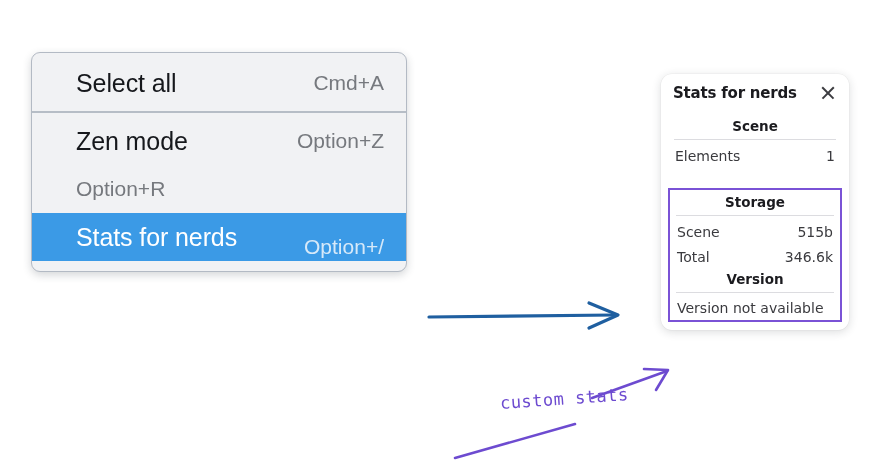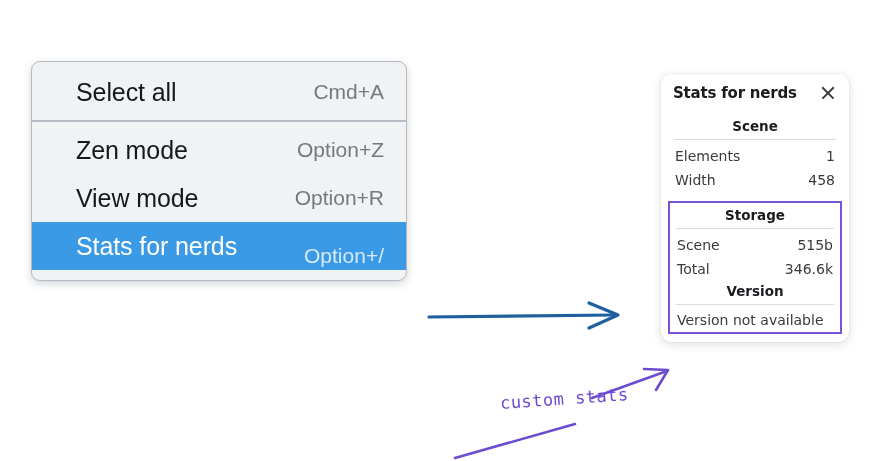--- a/index.html
+++ b/index.html
@@ -20,21 +20,21 @@
     position: absolute;
     left: 0; top: 0;
     width: 873px;
     height: 461px;
   }
 
   
   .menu {
     position: absolute;
     left: 31px;
-    top: 61px;
+    top: 52px;
     width: 376px;
     background: #f1f2f4;
     border: 1px solid #b3bac4;
     border-radius: 9px;
     box-shadow: 0 3px 9px rgba(40,48,60,0.20);
     overflow: hidden;
     box-sizing: border-box;
   }
   .menu-group {
     padding: 6px 0 4px 0;
@@ -137,21 +137,21 @@
   .sp-row .val { color: #3a3a3e; }
   .sp-note {
     font-size: 14px;
     color: #3a3a3e;
     padding: 3px 2px 0 2px;
   }
 
   
   .sp-highlight {
     border: 2px solid #7a52d6;
-    margin: 8px -5px -6px -5px;
+    margin: 20px -5px -6px -5px;
     padding: 2px 5px 4px 5px;
   }
 
   
   .anno {
     position: absolute;
     left: 0; top: 0;
     width: 873px; height: 461px;
     pointer-events: none;
   }
@@ -181,21 +181,20 @@
         <span class="mi-shortcut">Cmd+A</span>
       </div>
     </div>
 
     <div class="menu-group second">
       <div class="menu-item">
         <span class="mi-label">Zen mode</span>
         <span class="mi-shortcut">Option+Z</span>
       </div>
       <div class="menu-item">
-        <span class="mi-label">View mode</span>
         <span class="mi-shortcut">Option+R</span>
       </div>
       <div class="menu-item selected">
         <span class="mi-label">Stats for nerds</span>
         <span class="mi-shortcut">Option+/</span>
       </div>
     </div>
 
   </div>
 
@@ -205,24 +204,20 @@
       <span class="sp-title">Stats for nerds</span>
       <span class="sp-close"></span>
     </div>
 
     <div>
       <div class="sp-section-title">Scene</div>
       <div class="sp-rule"></div>
       <div class="sp-row">
         <span class="lbl">Elements</span>
         <span class="val">1</span>
-      </div>
-      <div class="sp-row">
-        <span class="lbl">Width</span>
-        <span class="val">458</span>
       </div>
     </div>
 
     <div class="sp-highlight">
 
       <div>
         <div class="sp-section-title">Storage</div>
         <div class="sp-rule"></div>
         <div class="sp-row">
           <span class="lbl">Scene</span>

